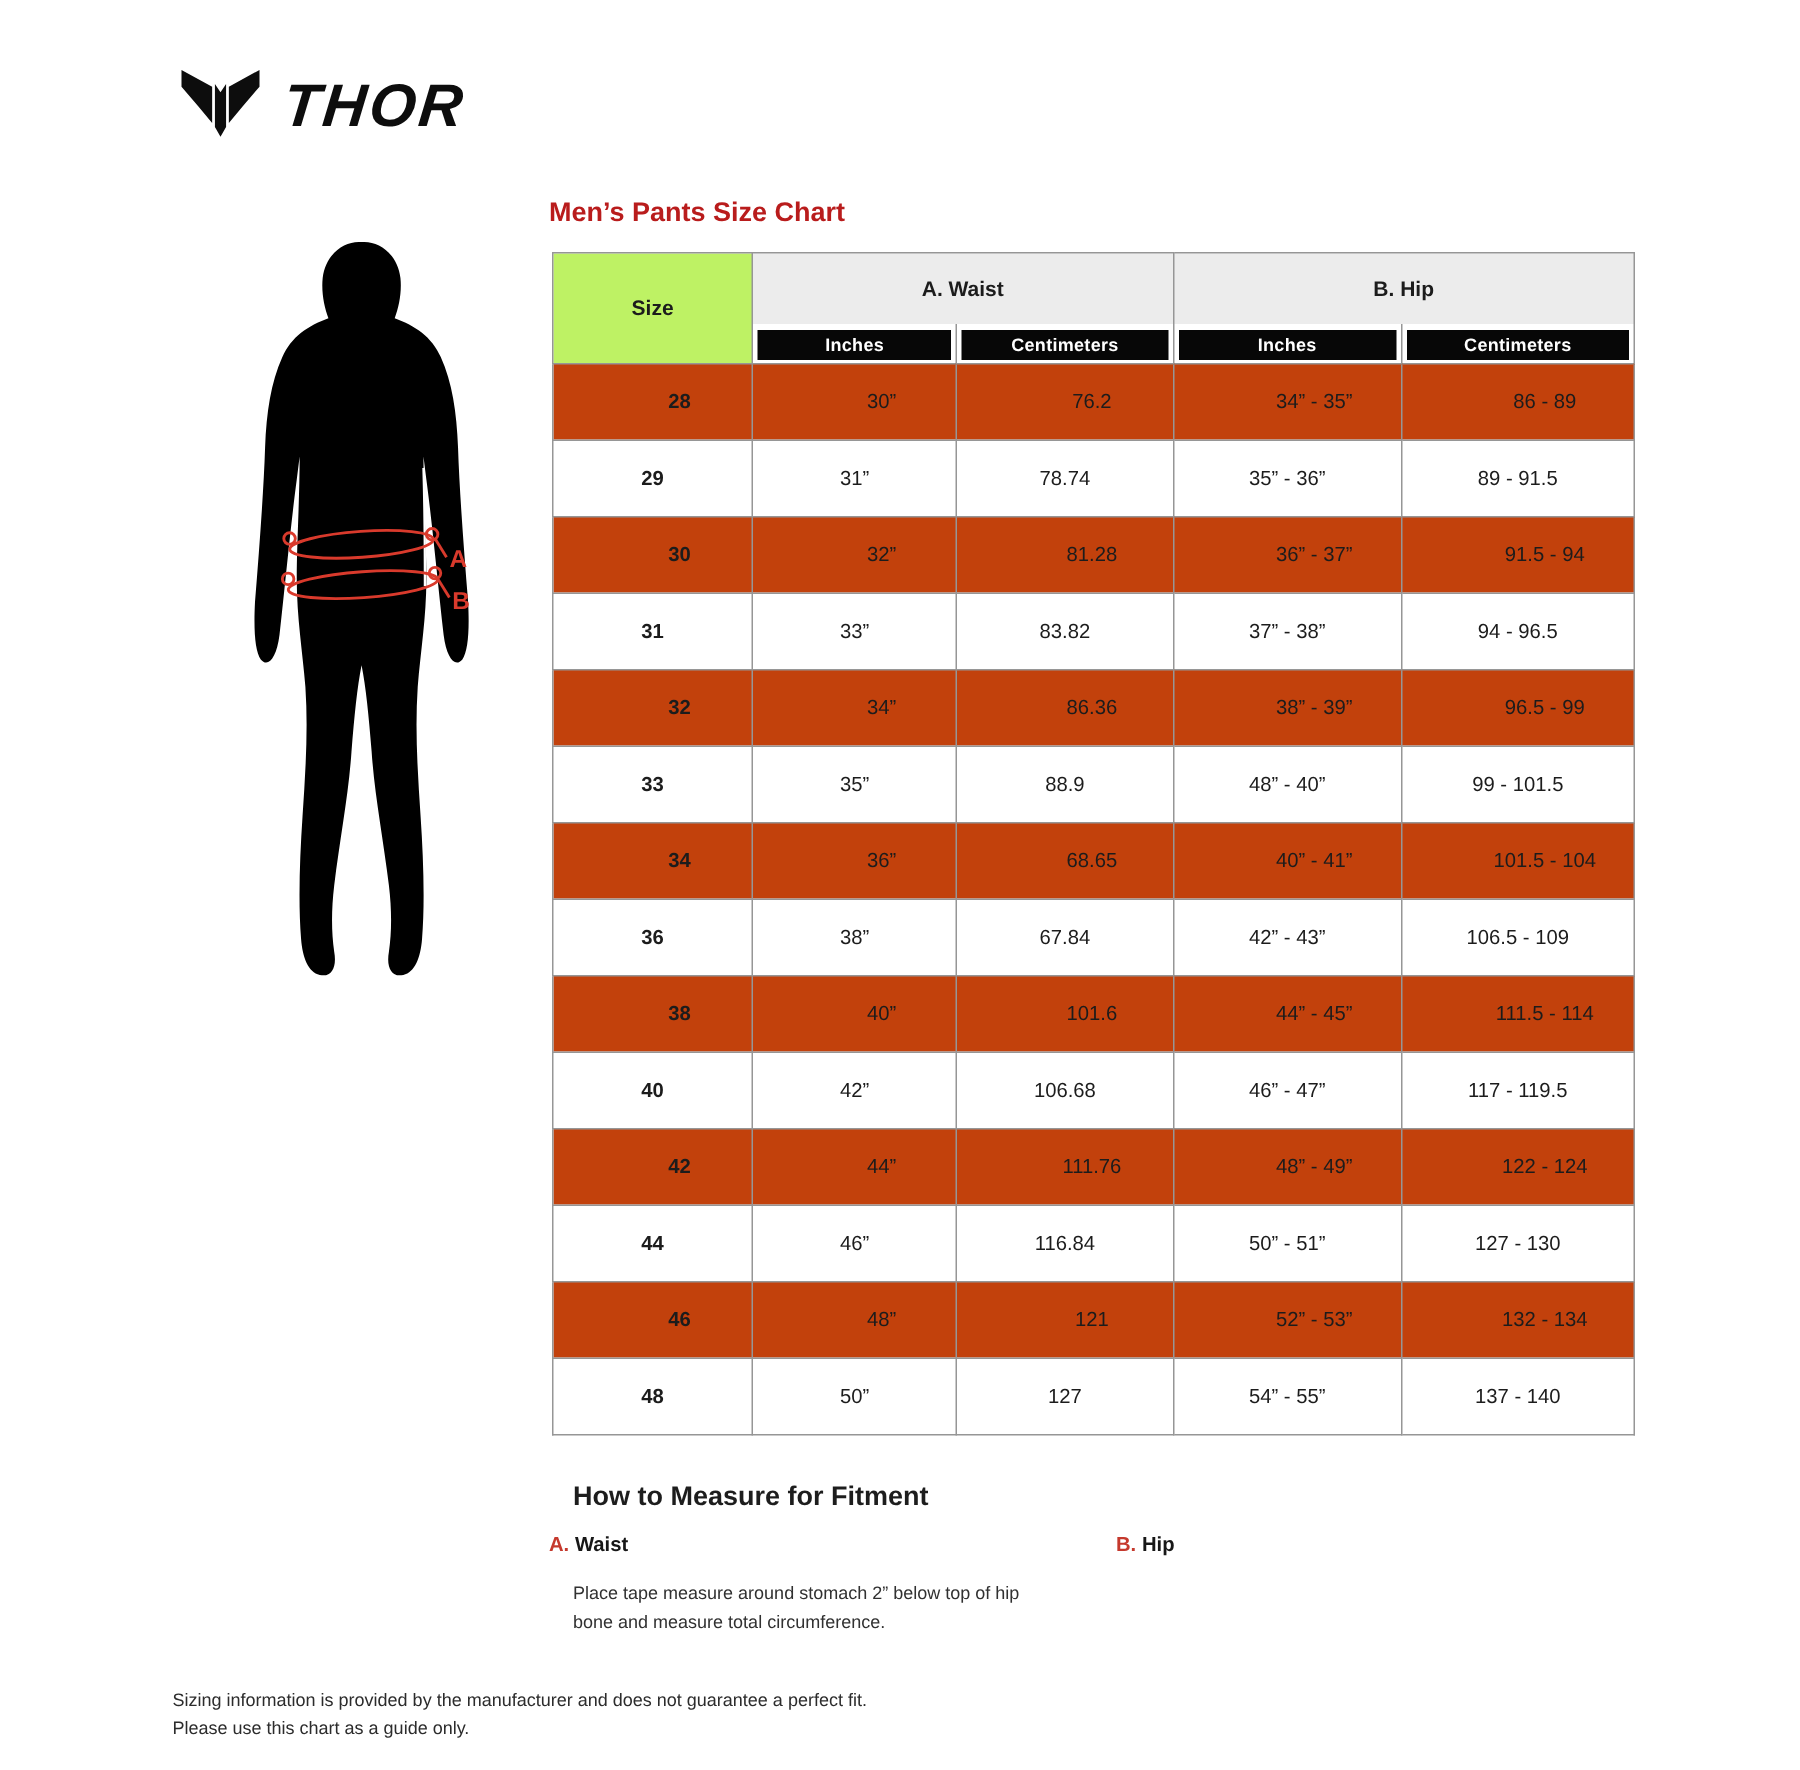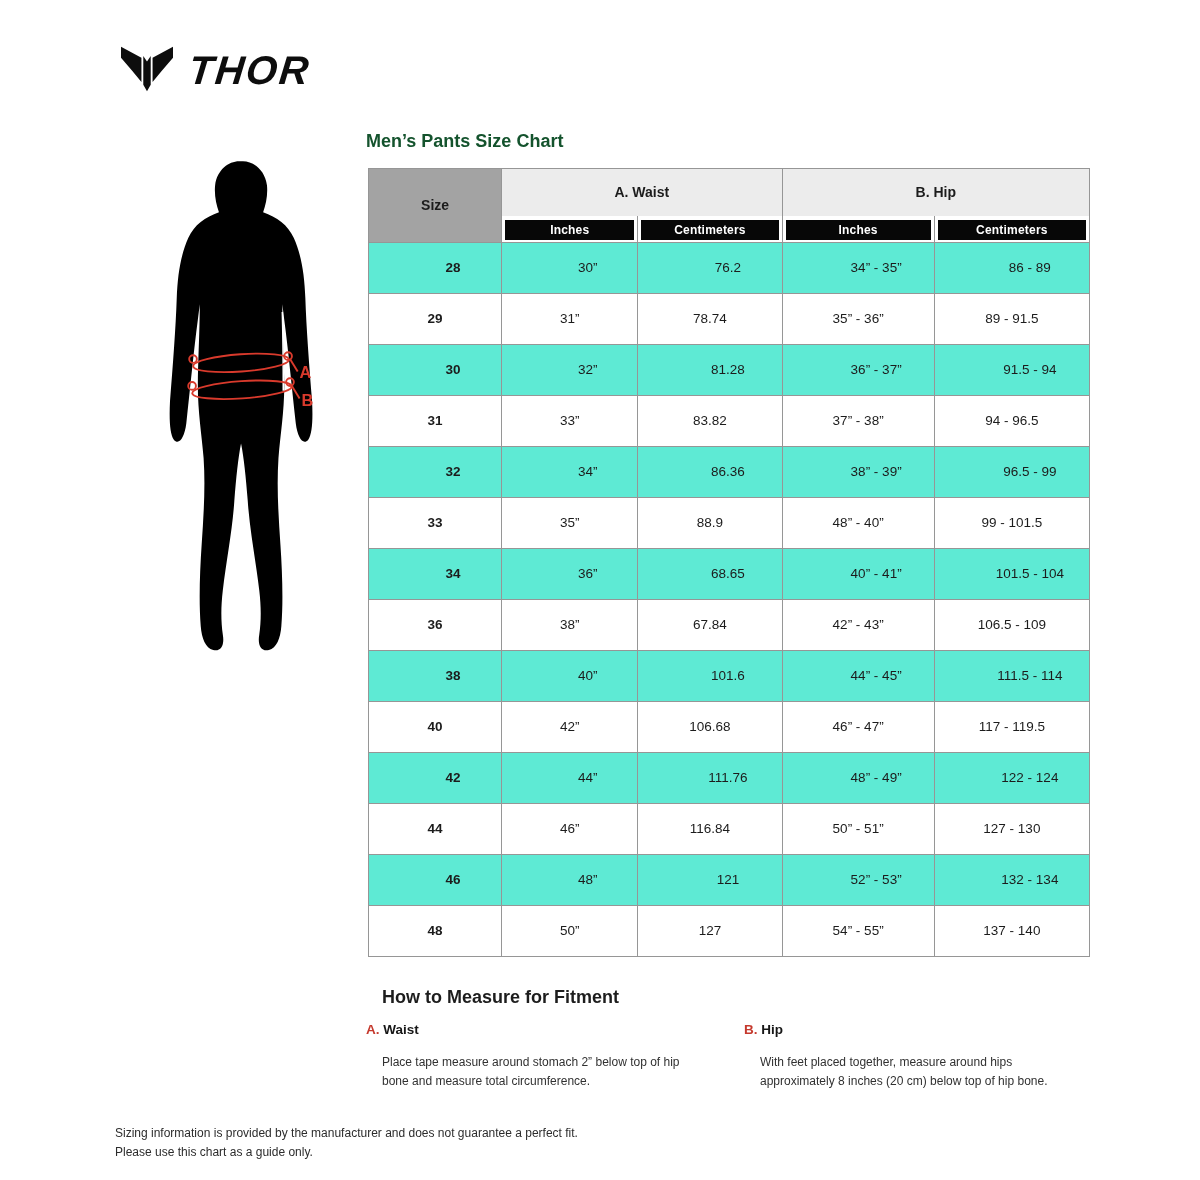--- a/index.html
+++ b/index.html
@@ -13,41 +13,41 @@
   .logo-word {
     font-size:40px; font-weight:bold; font-style:italic; letter-spacing:2px;
     color:#0d0d0d; transform:skewX(-6deg); line-height:1;
   }
 
   
   .figure { position:absolute; left:146px; top:150px; width:192px; height:516px; }
   .figure svg { display:block; }
 
   
-  .chart-title { position:absolute; left:366px; top:131px; font-size:18px; font-weight:bold; color:#14532d; }
+  .chart-title { position:absolute; left:366px; top:131px; font-size:18px; font-weight:bold; color:#b91c1c; }
 
   
   .size-table {
     position:absolute; left:368px; top:168px; width:722px;
     border-collapse:collapse; table-layout:fixed; font-size:13.5px; color:#1c1c1c;
   }
   .size-table th, .size-table td {
     border:1px solid #969696; text-align:center; vertical-align:middle; padding:0;
   }
-  .size-table th.size-head { background:#a3a3a3; font-size:14px; font-weight:bold; }
+  .size-table th.size-head { background:#bef264; font-size:14px; font-weight:bold; }
   .size-table tr.group-row { height:47px; }
   .size-table tr.group-row th.group { background:#ececec; font-size:14px; font-weight:bold; border-bottom:none; }
   .size-table tr.subhead { height:18px; }
   .size-table tr.subhead td { border-top:none; border-bottom:none; background:#fff; }
   .bar {
     background:#070707; color:#ffffff; font-weight:bold; font-size:12px;
     height:20px; line-height:20px; margin:4px 3px 2px 3px; letter-spacing:0.2px;
   }
   .size-table tr.data { height:51px; }
-  .size-table tr.data.odd td { background:#5eead4;padding-left:36px; }
+  .size-table tr.data.odd td { background:#c2410c;padding-left:36px; }
   .size-table td.size-col { font-weight:bold; }
 
   
   .measure-heading { position:absolute; left:366px; top:987px; font-size:18px; font-weight:bold; color:#1d1d1d;margin-left:16px; }
   .measure-item { position:absolute; top:1022px; }
   .measure-item.item-a { left:366px; width:352px; }
   .measure-item.item-b { left:744px; width:334px; }
   .measure-item h3 { margin:0 0 6px 0; font-size:13.5px; color:#171717; }
   .measure-item h3 .key { color:#c5392d; }
   .measure-item p { margin:16px; font-size:12px; line-height:1.6; color:#313131; }
@@ -227,21 +227,20 @@
 
   <div class="measure-heading">How to Measure for Fitment</div>
 
   <div class="measure-item item-a">
     <h3><span class="key">A.</span> <span>Waist</span></h3>
     <p>Place tape measure around stomach 2” below top of hip bone and measure total circumference.</p>
   </div>
 
   <div class="measure-item item-b">
     <h3><span class="key">B.</span> <span>Hip</span></h3>
-    <p>With feet placed together, measure around hips approximately 8 inches (20 cm) below top of hip bone.</p>
   </div>
 
   <div class="footer">
     <div>Sizing information is provided by the manufacturer and does not guarantee a perfect fit.</div>
     <div>Please use this chart as a guide only.</div>
   </div>
 
 </div>
 
 </body></html>

